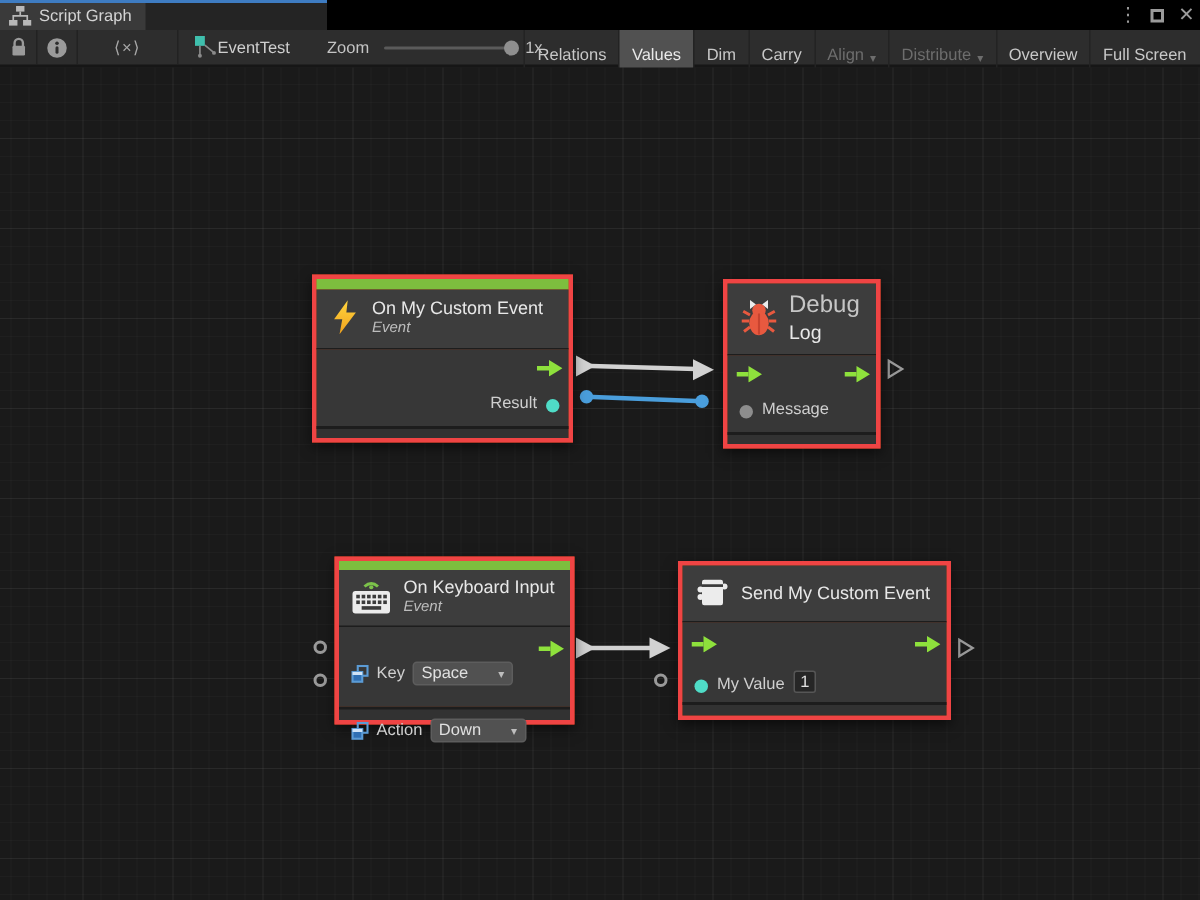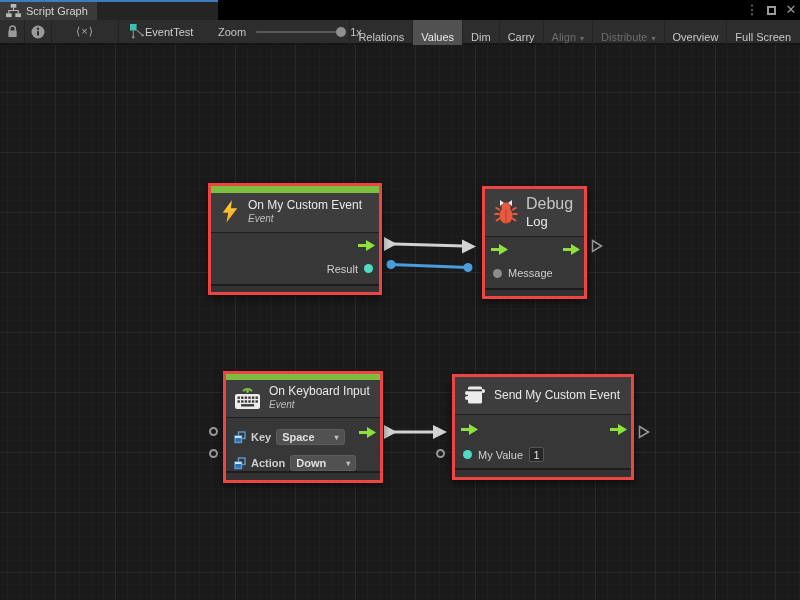--- a/index.html
+++ b/index.html
@@ -59,24 +59,24 @@
   .node-title { font-size:12px; color:#e8e8e8; white-space:nowrap; }
   .node-subtitle { font-size:10px; color:#bdbdbd; white-space:nowrap;font-style:italic; }
   .node-surtitle { font-size:16px; color:#c6c6c6; white-space:nowrap; }
   .node-body { position:relative; background:#373737; }
   .node-footer { height:8px; background:#323232; border-top:2px solid #1d1d1d; }
 
   .flow-port { position:absolute; width:17px; height:11px; }
   .port-dot { width:9px; height:9px; border-radius:50%; }
   .dot-teal { background:#4fdcc7; }
   .dot-gray { background:#8d8d8d; }
-  .row-abs { position:absolute; display:flex; align-items:center; gap:6px; }
+  .row-abs { position:absolute; display:flex; align-items:flex-end; gap:6px; }
   .port-label { font-size:11px; color:#cfcfcf; white-space:nowrap; }
 
-  .kb-row { display:flex; align-items:center; gap:5px; height:21px; padding-left:8px; margin-top:5px;font-weight:bold; }
+  .kb-row { display:flex; align-items:center; gap:5px; height:21px; padding-left:8px; margin-top:17px; }
   .dropdown { display:inline-flex; align-items:center; gap:20px; background:#515151; border:1px solid #5d5d5d;
               border-radius:3px; padding:0 5px; height:16px; font-size:11px; color:#e0e0e0; cursor:default; }
   .dd-caret { font-size:8px; color:#bdbdbd; position:relative; top:0px; }
   .value-field { display:inline-flex; align-items:center; justify-content:center; min-width:15px; height:15px;
                  background:#262626; border:1px solid #565656; border-radius:2px; font-size:11px; color:#e0e0e0; padding:0 3px; }
 
   
   .ext-circle { position:absolute; z-index:8; width:9px; height:9px; border:2px solid #9a9a9a; border-radius:50%; background:transparent; }
   .ext-tri { position:absolute; z-index:8; }
 </style>

